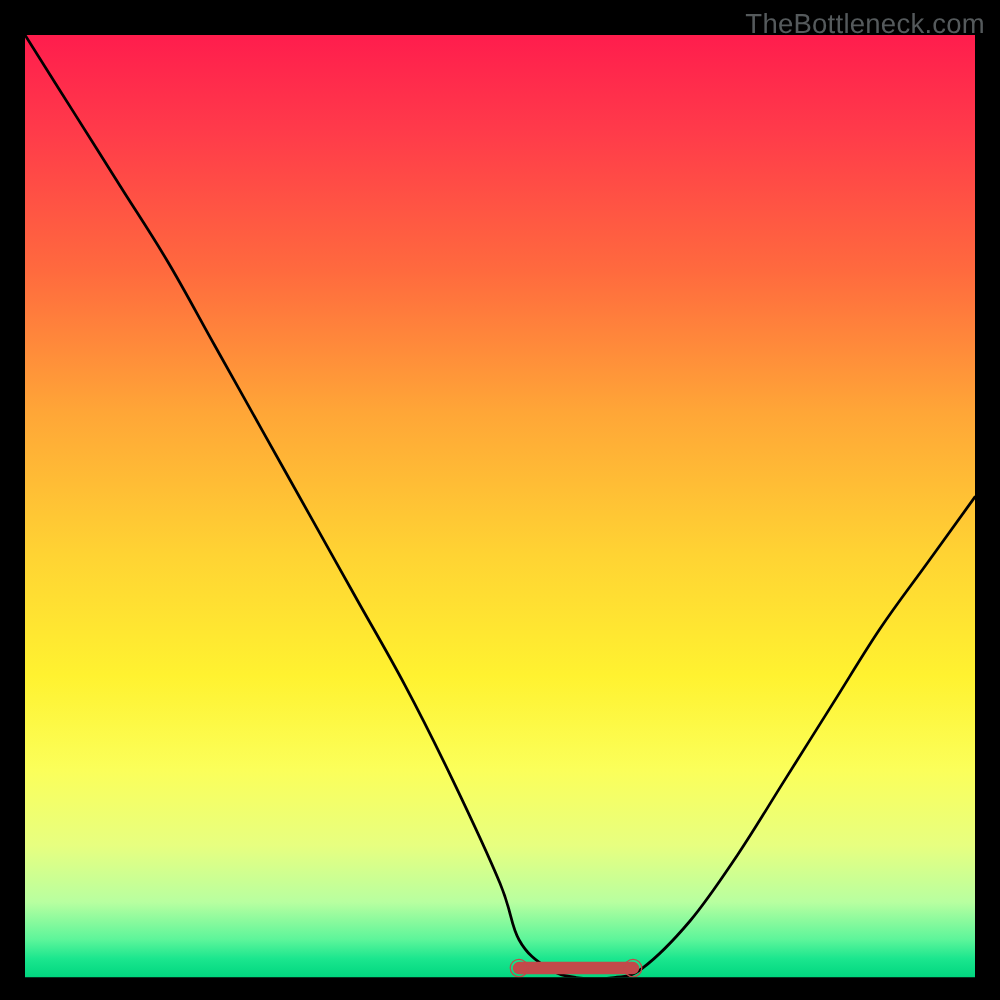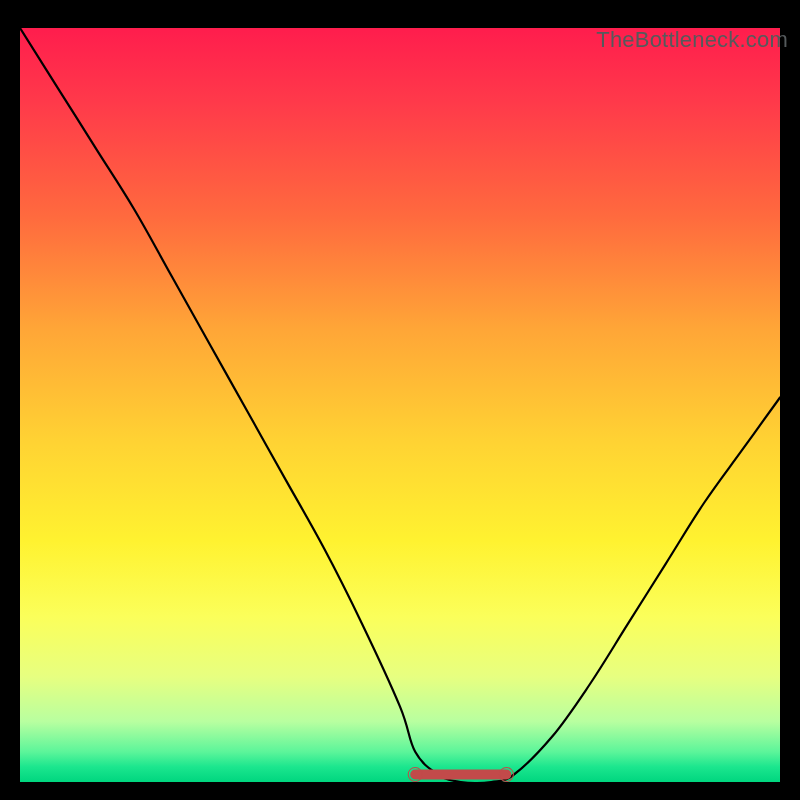--- a/index.html
+++ b/index.html
@@ -12,21 +12,20 @@
   }
   .watermark {
     position: absolute;
     top: 6px;
     right: 12px;
     font-family: Arial, Helvetica, sans-serif;
     font-size: 22px;
     color: #555a5c;
     letter-spacing: 0.2px;
     z-index: 10;
-    margin-top: 21px;
   }
   .plot-area {
     position: absolute;
     left: 20px;
     top: 28px;
     width: 760px;
     height: 754px;
     overflow: hidden;
   }
   .gradient-bg {

